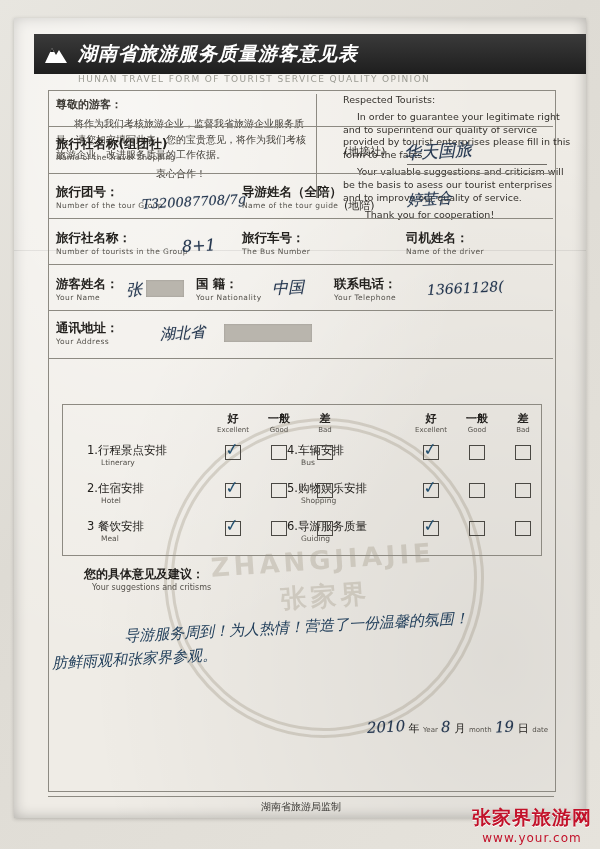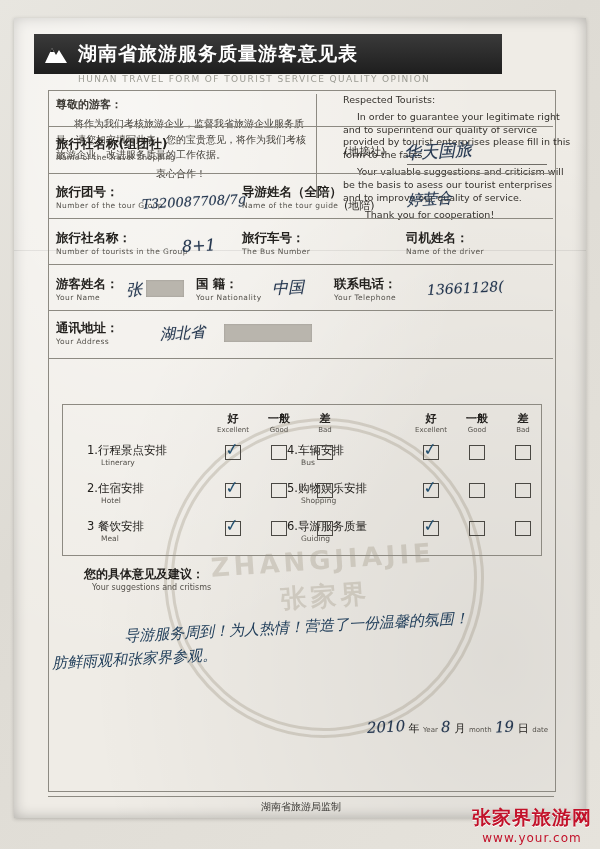--- a/index.html
+++ b/index.html
@@ -35,23 +35,23 @@
     border:10px double rgba(150,140,120,.30);
     color:rgba(150,140,120,.30);
     display:flex;align-items:center;justify-content:center;
     font-size:26px;letter-spacing:4px;font-weight:bold;
     transform:rotate(-4deg);
     pointer-events:none;
   }
   .wm-text{transform:rotate(0deg);text-align:center;line-height:1.4;}
   
   .header{
-    position:absolute;left:20px;top:16px;width:468px;height:40px;
+    position:absolute;left:20px;top:16px;width:552px;height:40px;
     background:linear-gradient(180deg,#3a3a3a,#1e1e1e);
-    display:flex;align-items:center;
+    display:flex;align-items:center;font-style:italic;
   }
   .logo{
     width:44px;height:40px;display:flex;align-items:center;justify-content:center;
     color:#fff;font-size:20px;
   }
   .title-cn{
     color:#ffffff;font-size:19px;font-weight:bold;letter-spacing:1px;
     font-family:"DejaVu Sans","Liberation Sans",sans-serif;
   }
   .title-en{

